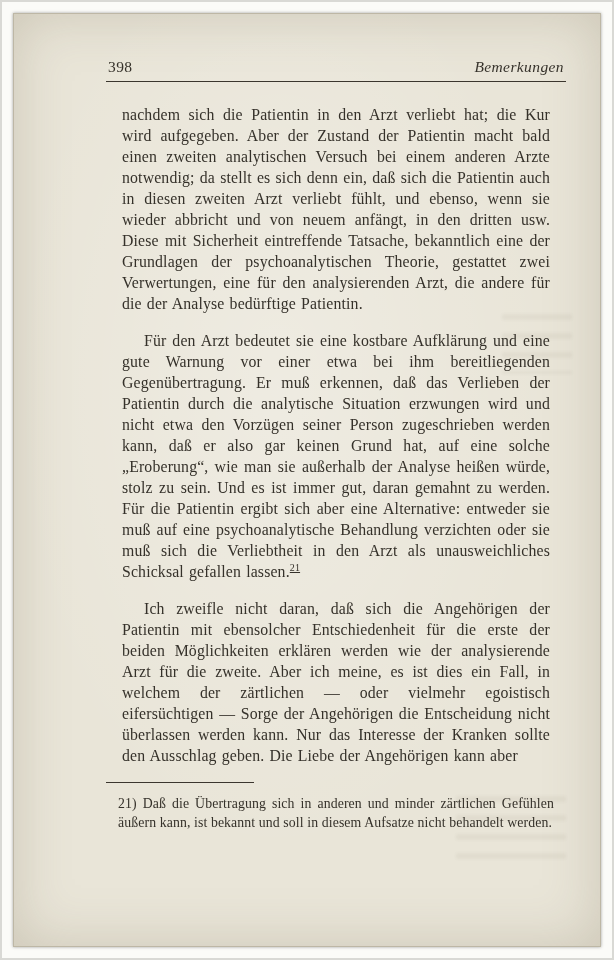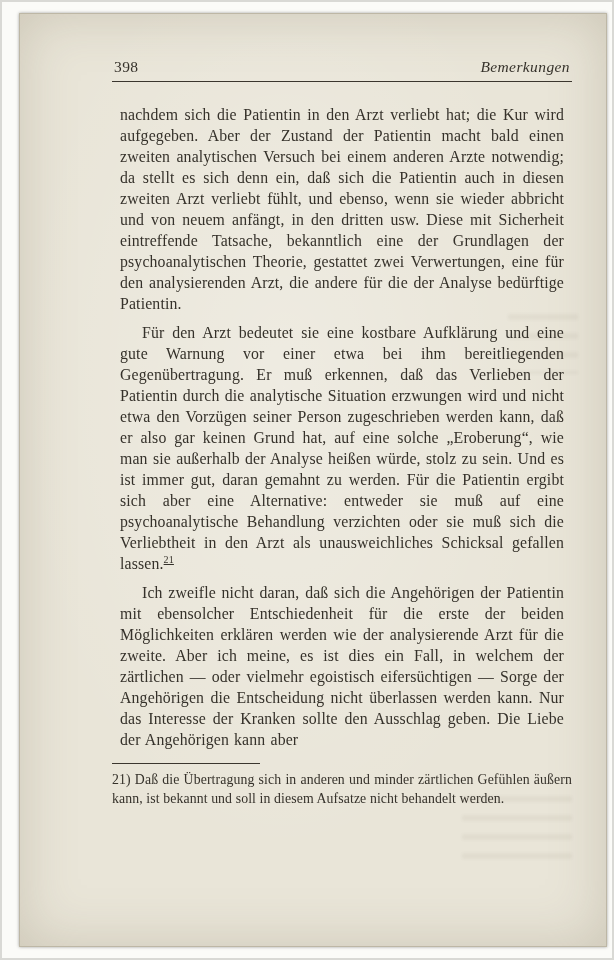--- a/index.html
+++ b/index.html
@@ -10,21 +10,21 @@
     width: 614px;
     height: 960px;
     position: relative;
     background: #fbfbf8;
     box-shadow: inset 0 0 0 2px #d9d9d5;
     overflow: hidden;
     font-family: "Liberation Serif", "DejaVu Serif", serif;
   }
   .page {
     position: absolute;
-    left: 19px;
+    left: 13px;
     top: 13px;
     width: 588px;
     height: 934px;
     background:
       radial-gradient(ellipse at 45% 40%, rgba(255,255,255,0.25), rgba(0,0,0,0) 60%),
       #e9e5d8;
     box-shadow:
       inset 0 0 55px rgba(130, 118, 92, 0.28),
       0 0 3px rgba(0,0,0,0.35);
     border: 1px solid #bdb7a5;
@@ -62,42 +62,42 @@
   .running-title { font-style: italic; text-align: center; }
   .header-rule {
     border: none;
     border-top: 1.6px solid #3b362e;
     margin: 0 0 22px 0;
   }
   .body-text p {
     font-size: 15.8px;
     line-height: 21px;
     text-align: justify;
-    margin: 8px;
+    margin: 16px;
     letter-spacing: 0.15px;
     word-spacing: 1px;
   }
   .body-text p.indent { text-indent: 22px; }
   .body-text sup {
     font-size: 10px;
     line-height: 0;
     vertical-align: super;
     text-decoration: underline;
   }
   .footnote-rule {
     border: none;
     border-top: 1.4px solid #3b362e;
     width: 148px;
     margin: 13px 0 7px 0;
   }
   .footnote {
     font-size: 13.8px;
     line-height: 18.5px;
     text-align: justify;
-    margin: 0;
+    margin: 12px;
     letter-spacing: 0.1px;
   }
 </style>
 </head>
 <body>
 
 <div class="page">
 
   <div class="showthrough st-1"></div>
   <div class="showthrough st-2"></div>

